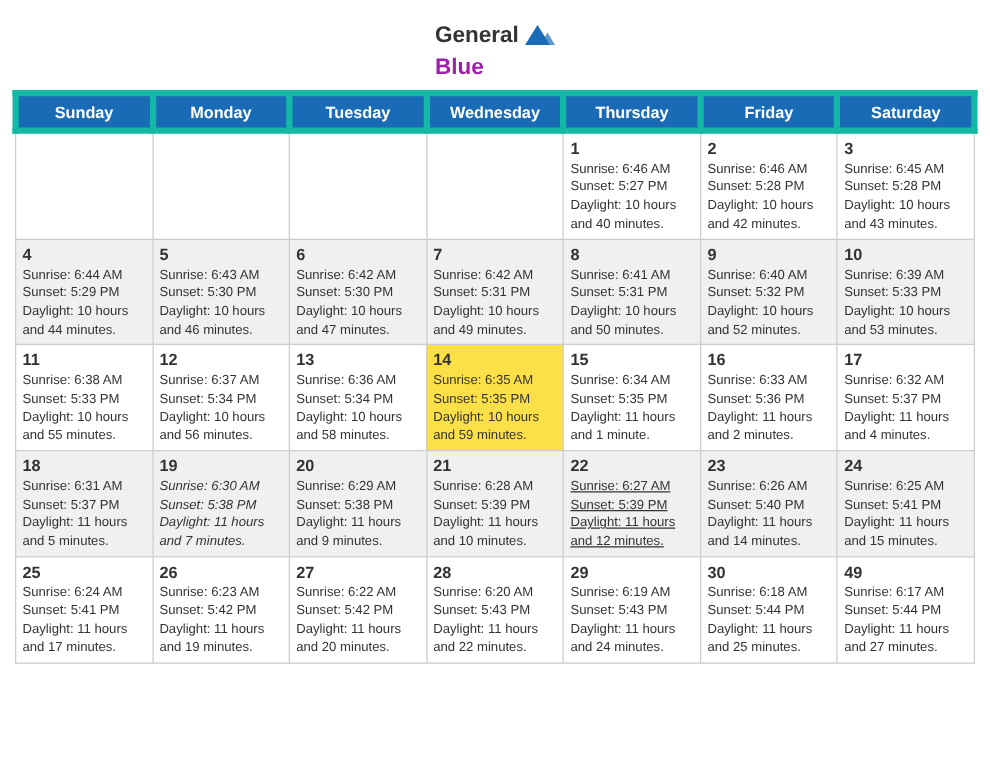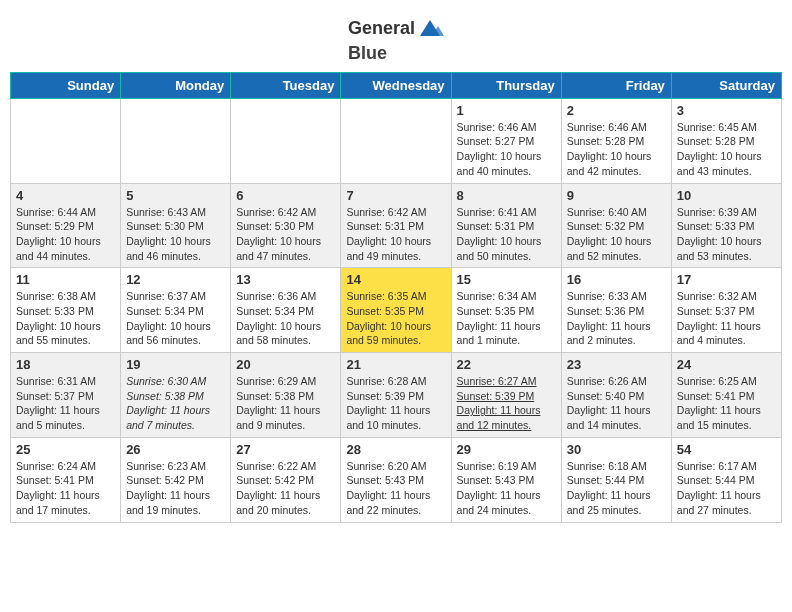--- a/index.html
+++ b/index.html
@@ -20,21 +20,21 @@
       display: flex;
       align-items: center;
       margin-top: 4px;
     }
     .logo-text {
       font-size: 18px;
       font-weight: bold;
       color: #333;
       line-height: 1.1;
     }
-    .logo-text .blue { color: #404040; }
+    .logo-text .blue { color: #a21caf; }
     .logo-icon {
       width: 28px;
       height: 28px;
       margin-left: 2px;
     }
     .title-block {
       text-align: right;
     }
     .main-title {
       font-size: 36px;
@@ -48,25 +48,25 @@
       margin-top: 2px;
     }
     .calendar {
       width: 100%;
       border-collapse: collapse;
       font-size: 11px;
     }
     .calendar th {
       background-color: #1a6bb5;
       color: #fff;
-      text-align: right;
+      text-align: center;
       padding: 5px 6px;
       font-size: 13px;
       font-weight: bold;
-      border: 1px solid #14b8a6;
+      border: 5px solid #14b8a6;
     }
     .calendar td {
       border: 1px solid #ccc;
       vertical-align: top;
       padding: 4px 5px;
       width: 110px;
       min-height: 80px;
       background: #fff;
     }
     .calendar tr:nth-child(even) td {
@@ -342,21 +342,21 @@
 and 24 minutes.</div>
         </td>
         <td style="background: rgb(255, 255, 255);">
           <div class="day-number">30</div>
           <div class="day-info" style="white-space: pre-line;">Sunrise: 6:18 AM
 Sunset: 5:44 PM
 Daylight: 11 hours
 and 25 minutes.</div>
         </td>
         <td style="background: rgb(255, 255, 255);">
-          <div class="day-number">54</div>
+          <div class="day-number">49</div>
           <div class="day-info" style="white-space: pre-line;">Sunrise: 6:17 AM
 Sunset: 5:44 PM
 Daylight: 11 hours
 and 27 minutes.</div>
         </td>
       </tr>
     </tbody>
 </table>
 
 </body></html>

